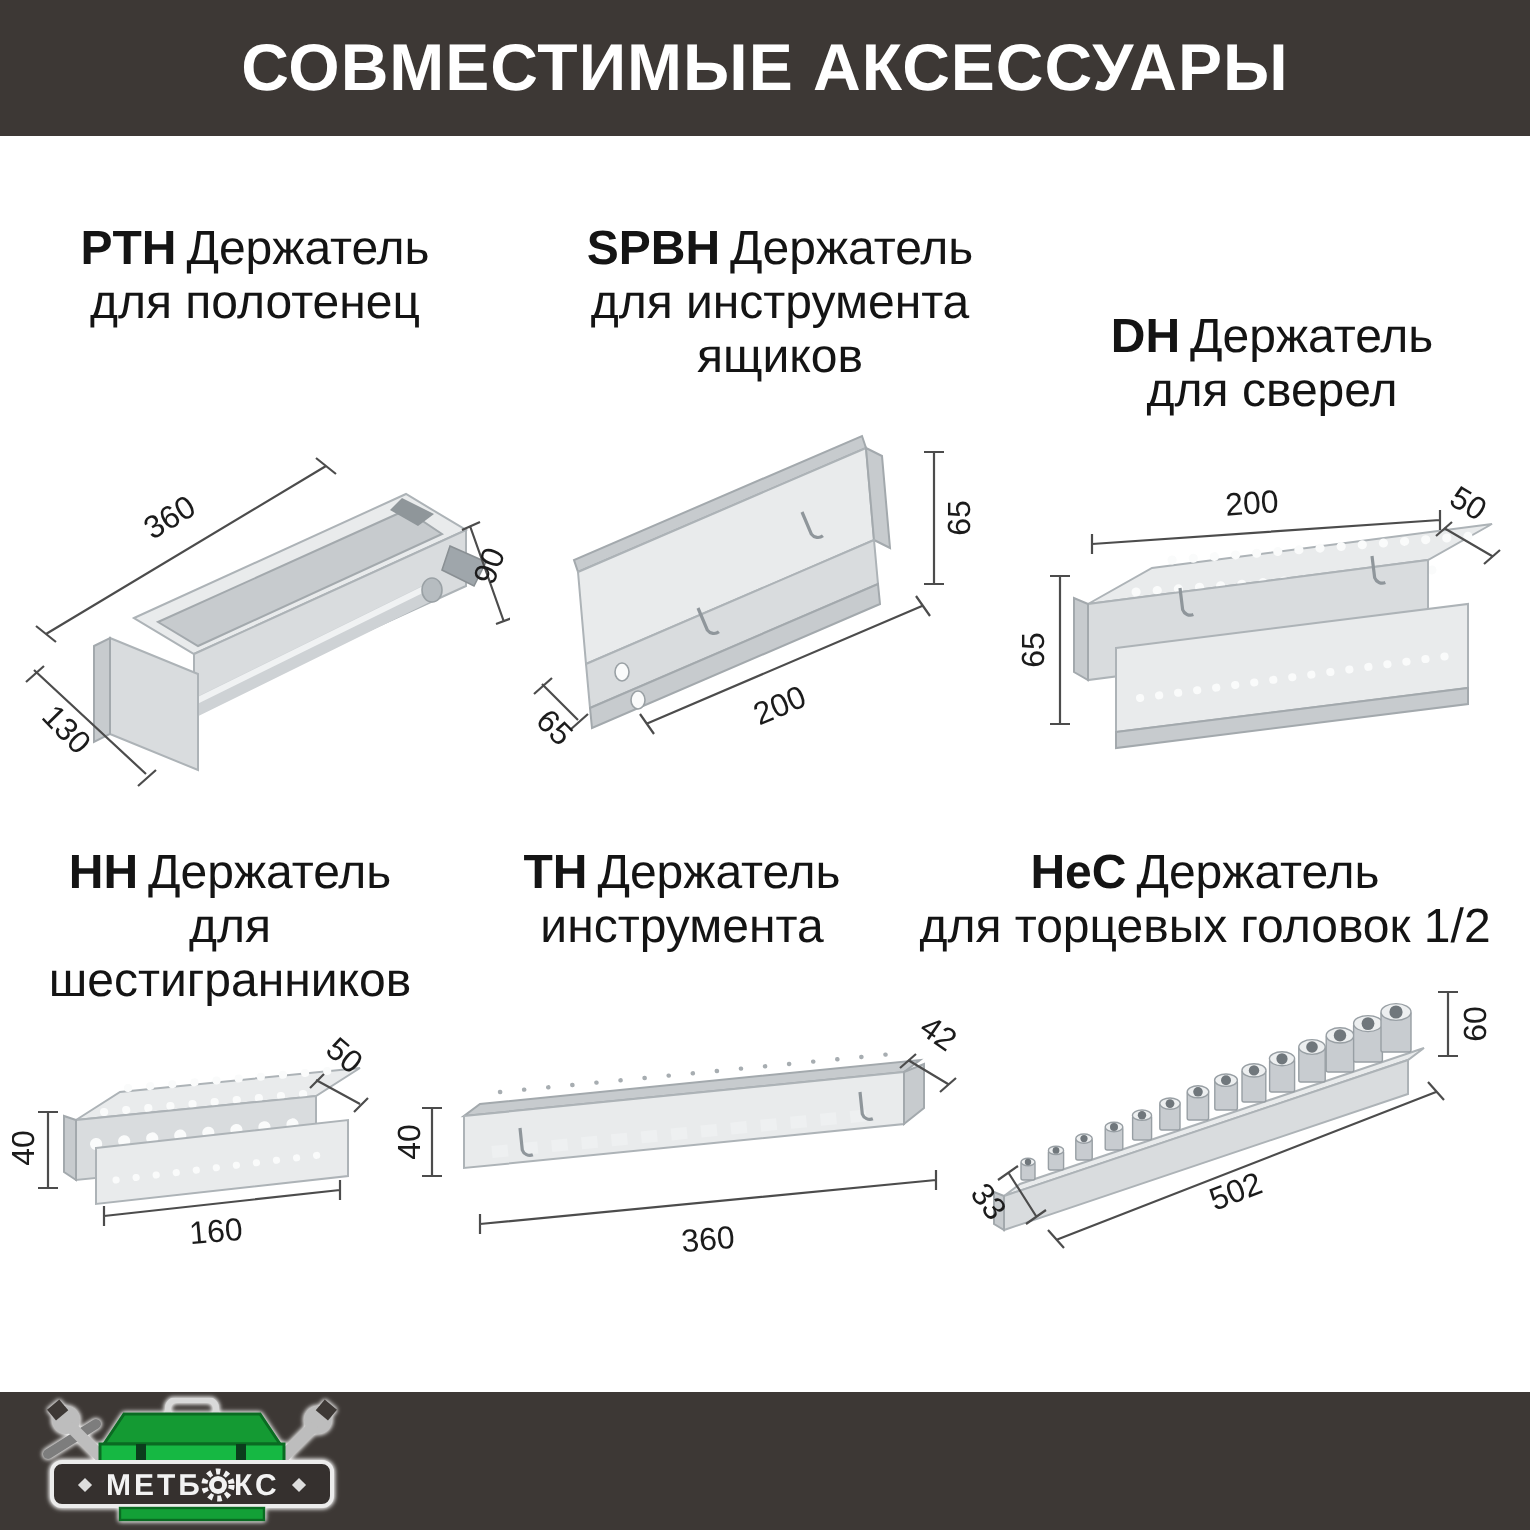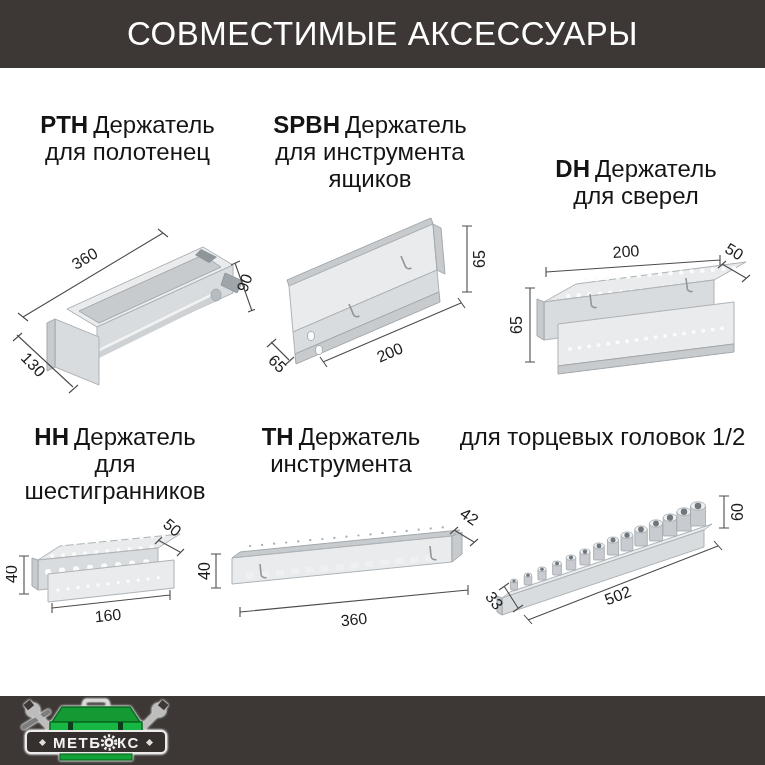--- a/index.html
+++ b/index.html
@@ -2,21 +2,21 @@
 <html><head>
 <meta charset="utf-8">
 <style>
   html,body{margin:0;padding:0;background:#fff;}
   .canvas{position:relative;width:765px;height:765px;background:#ffffff;overflow:hidden;
           font-family:"Liberation Sans",sans-serif;}
   .band{position:absolute;left:0;width:765px;background:#3d3835;}
   .band.header{top:0;height:68px;}
   .band.footer{top:696px;height:69px;}
   .header-title{width:100%;height:68px;line-height:68px;text-align:center;color:#ffffff;
-                font-weight:normal;font-size:33px;letter-spacing:.5px;white-space:nowrap;}
+                font-weight:bold;font-size:33px;letter-spacing:.5px;white-space:nowrap;}
   .title{position:absolute;text-align:center;font-size:24px;line-height:27px;color:#141414;}
   .title .code{font-weight:bold;margin-right:5px;}
   .title div:empty{display:none;}
   .illus{position:absolute;}
   svg text{font-family:"Liberation Sans",sans-serif;font-size:16px;fill:#1b1b1b;}
   .dim{stroke:#4c4c4c;stroke-width:1.1;fill:none;}
   .face-a{fill:#e9ebec;stroke:#adb3b7;stroke-width:1;}
   .face-b{fill:#d9dcde;stroke:#adb3b7;stroke-width:1;}
   .face-c{fill:#c7cbce;stroke:#a3a9ad;stroke-width:1;}
   .hook{fill:none;stroke:#8f969b;stroke-width:1.6;}
@@ -34,41 +34,42 @@
 
   <div class="band header">
     <div class="header-title">СОВМЕСТИМЫЕ АКСЕССУАРЫ</div>
   </div>
 
   <div class="title" style="left:10px;top:111px;width:235px;">
     <div><span class="code">PTH</span><span>Держатель</span></div>
     <div>для полотенец</div>
 
   </div>
-  <div class="title" style="left:246px;top:111px;width:248px;">
+  <div class="title" style="left:266px;top:111px;width:248px;">
     <div><span class="code">SPBH</span><span>Держатель</span></div>
     <div>для инструмента</div>
     <div>ящиков</div>
   </div>
   <div class="title" style="left:512px;top:111px;width:248px;margin-top:44px;">
     <div><span class="code">DH</span><span>Держатель</span></div>
     <div>для сверел</div>
 
   </div>
   <div class="title" style="left:20px;top:423px;width:190px;">
     <div><span class="code">HH</span><span>Держатель</span></div>
     <div>для</div>
     <div>шестигранников</div>
   </div>
   <div class="title" style="left:230px;top:423px;width:222px;">
     <div><span class="code">TH</span><span>Держатель</span></div>
     <div>инструмента</div>
 
   </div>
   <div class="title" style="left:455px;top:423px;width:295px;">
+    <div><span class="code">HeC</span><span>Держатель</span></div>
     <div>для торцевых головок 1/2</div>
 
   </div>
 
   <svg class="illus" style="left:5px;top:215px;" width="250" height="180" viewBox="0 0 250 180">
     <polygon class="face-a" points="62,94 198,32 228,50 92,112"></polygon>
     <polygon class="face-c" points="74,96 198,40 216,52 94,108"></polygon>
     <polygon class="face-b" points="92,112 228,50 228,78 92,140"></polygon>
     <polygon points="196,34 212,42 204,48 190,40" fill="#8f969a"></polygon>
     <line x1="78" y1="146" x2="208" y2="82" stroke="#ced2d5" stroke-width="9" stroke-linecap="round"></line>

